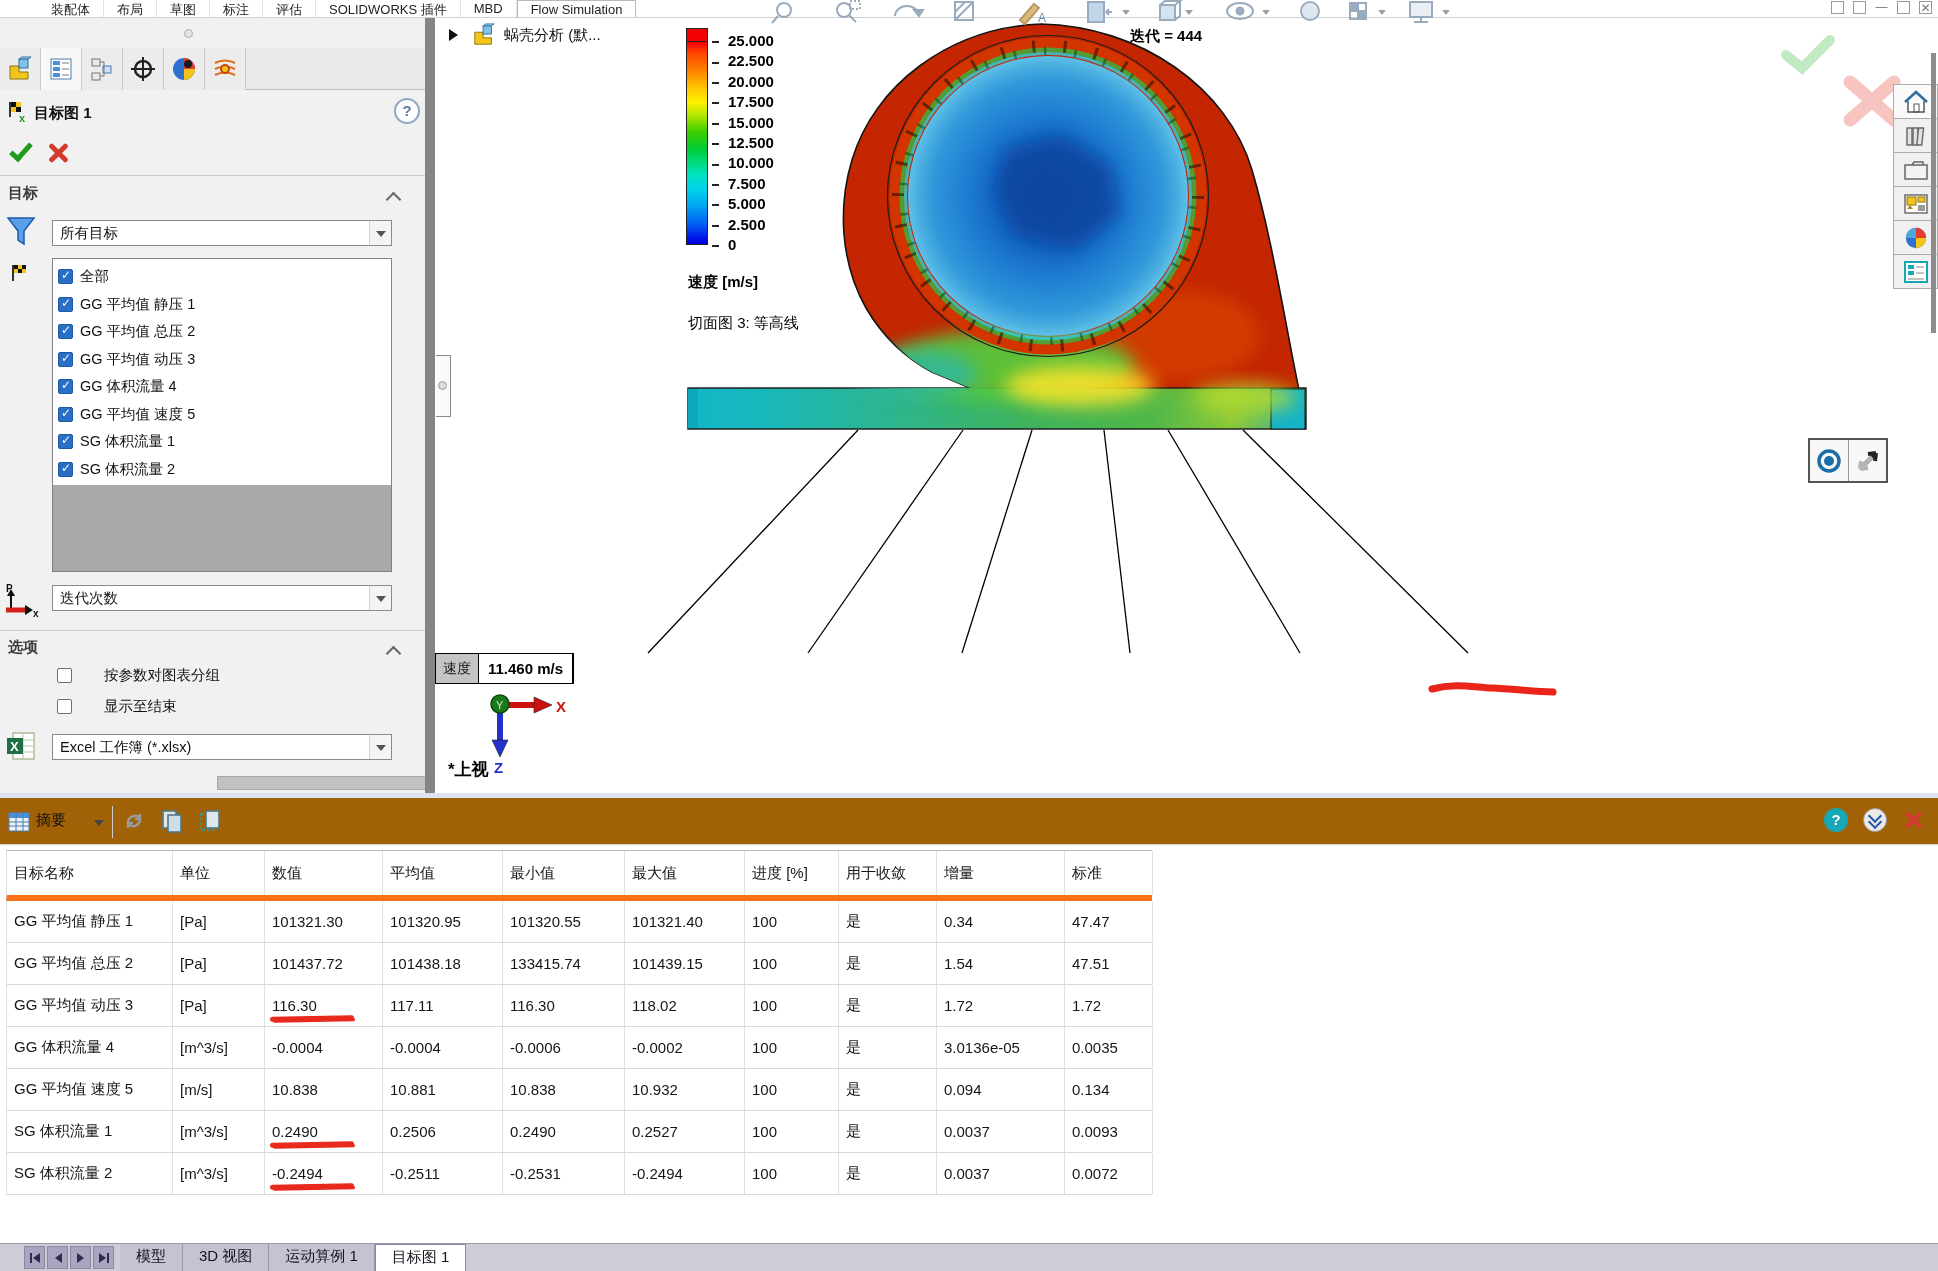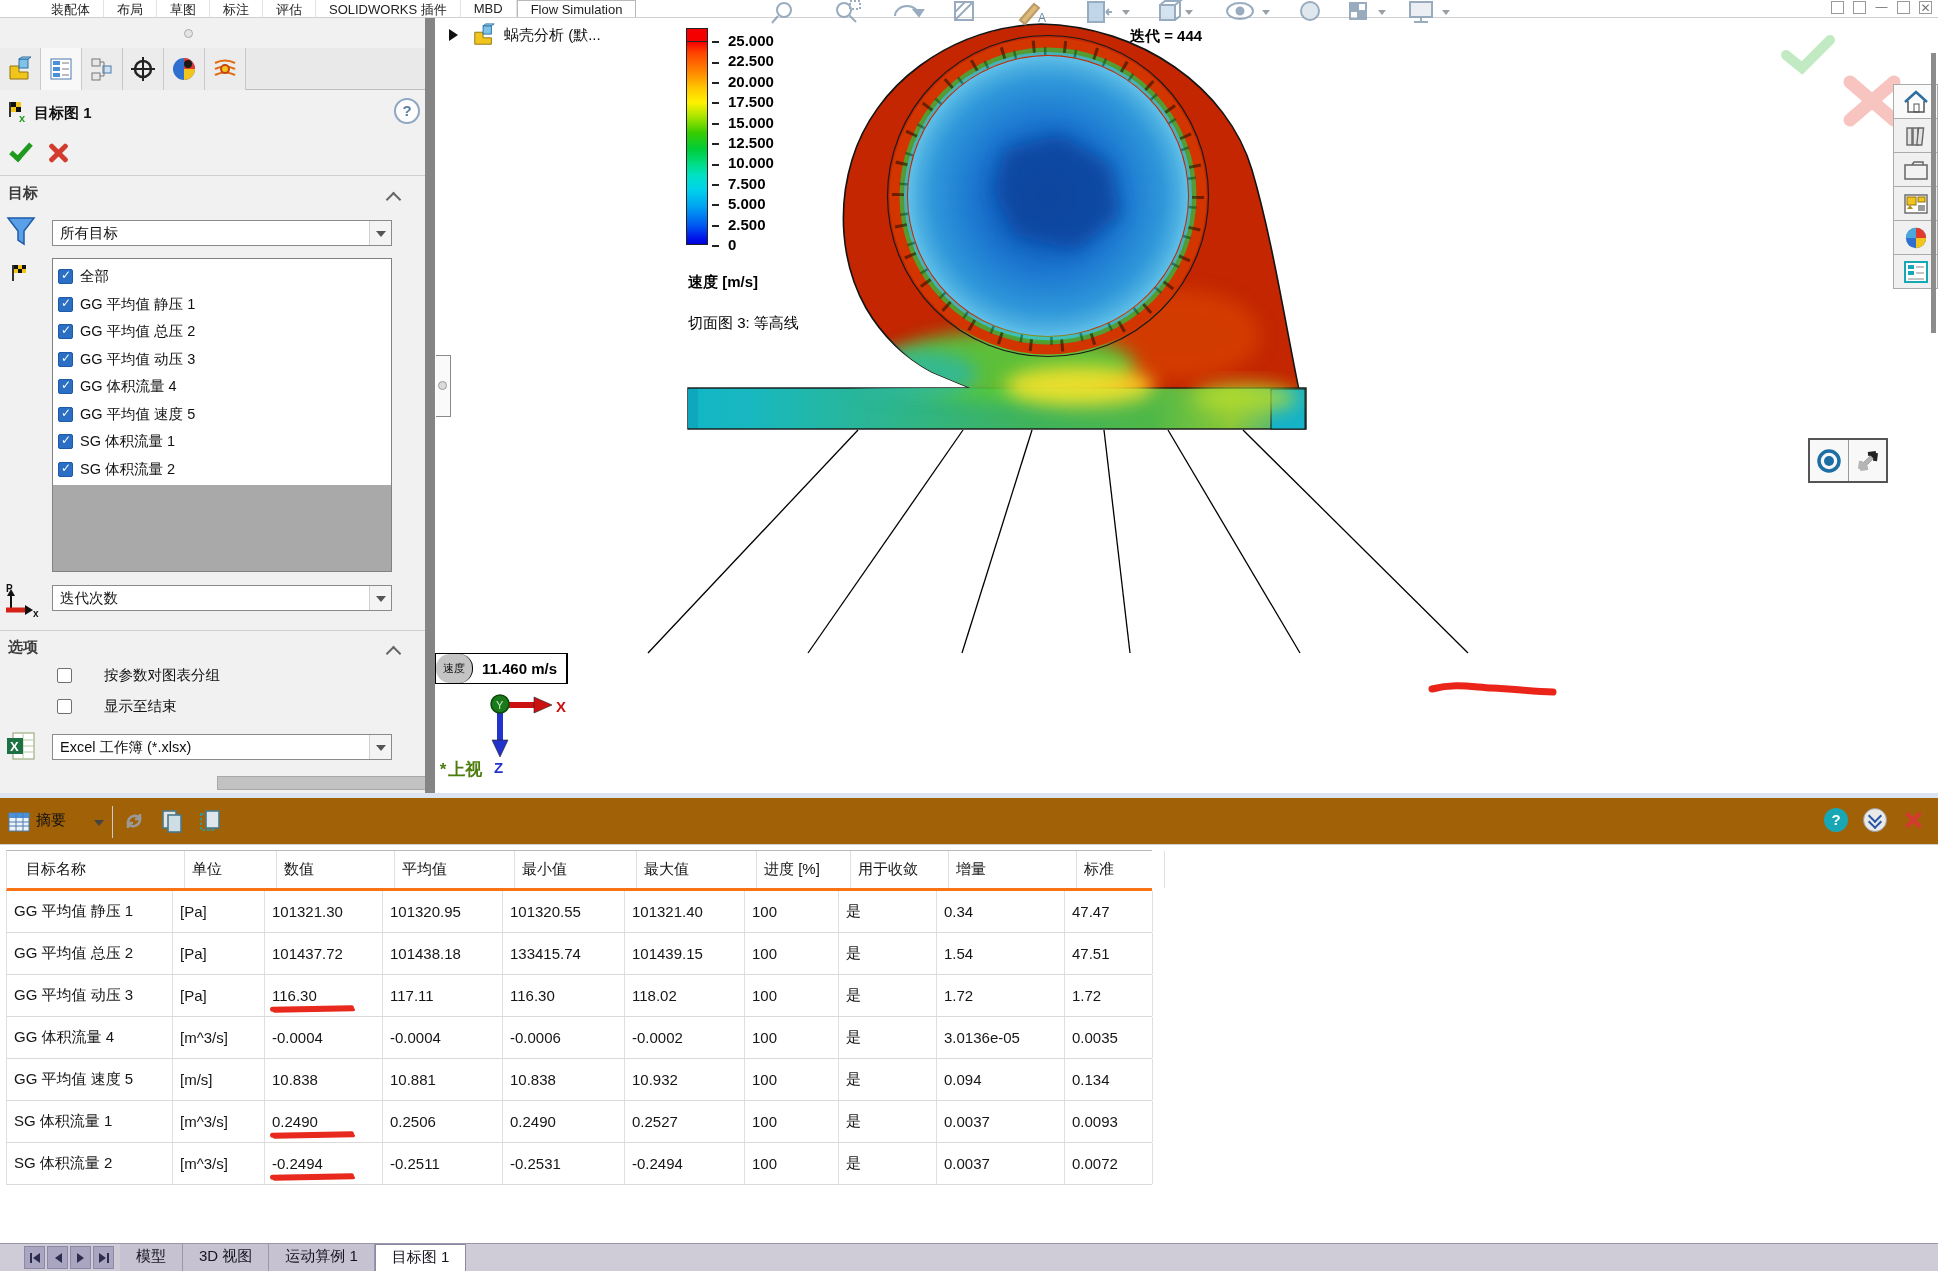--- a/index.html
+++ b/index.html
@@ -87,25 +87,25 @@
   .legend-ticks { position:absolute; left:26px; top:3px; }
   .lt-row { height:20.4px; line-height:20.4px; white-space:nowrap; }
   .lt-dash { display:inline-block; width:7px; height:2px; background:#222; margin-right:9px;
            vertical-align:middle; }
   .lt-label { font-size:15px; font-weight:bold; color:#000; }
   .legend-unit { position:absolute; left:253px; top:255px; font-size:15px; font-weight:bold; color:#000; }
   .legend-plot { position:absolute; left:253px; top:296px; font-size:15px; color:#000; }
 
   .callout { position:absolute; top:635px; height:31px; display:flex; align-items:stretch;
            border:1.5px solid #000; background:#fff; white-space:nowrap; z-index:5; }
-  .co-param { background:#c4c4c4; border-right:1.5px solid #000; padding:0 7px; font-size:11px;
-           display:flex; align-items:center; color:#111;border-radius:14px; }
+  .co-param { background:#c4c4c4; border-right:1.5px solid #000; padding:0 7px; font-size:14px;
+           display:flex; align-items:center; color:#111; }
   .co-val { padding:0 9px; font-size:15px; font-weight:bold; display:flex; align-items:center; color:#000; }
 
-  .view-label { position:absolute; left:3px; top:740px; font-size:17px; color:#4d7c0f; font-weight:bold;font-family:Liberation Mono, monospace; }
+  .view-label { position:absolute; left:13px; top:740px; font-size:17px; color:#000000; font-weight:bold; }
 
   .rtabs { position:absolute; left:1458px; top:67px; width:45px; }
   .rtab { width:45px; height:35px; background:#f0f0f0; border:1px solid #ababab; margin-top:-1px;
           display:flex; align-items:center; justify-content:center; }
   .rtab:first-child { background:#fafafa; }
   .rt-edge { position:absolute; left:1496px; top:35px; width:5px; height:280px; background:#8c8c8c; }
 
   .mini-tb { position:absolute; left:1373px; top:420px; width:80px; height:45px; border:2px solid #555;
            background:#f8f8f8; display:flex; z-index:6; }
   .mini-cell { width:50%; display:flex; align-items:center; justify-content:center; }
@@ -125,21 +125,21 @@
   .circ-chev { width:24px; height:24px; border-radius:50%; background:#e9e9e9; border:1px solid #9a9a9a;
            position:relative; }
   .circ-chev::before,.circ-chev::after { content:""; position:absolute; left:6px; width:8px; height:8px;
            border-right:2.5px solid #2455a4; border-bottom:2.5px solid #2455a4; transform:rotate(45deg); }
   .circ-chev::before{ top:2px; } .circ-chev::after{ top:8px; }
   .xmark.small{ transform:scale(0.85); }
 
   .gtable { position:absolute; left:6px; top:57px; width:1146px; }
   .trow { display:grid; grid-template-columns:166px 92px 118px 120px 122px 120px 94px 98px 128px 88px;
           border-left:1px solid #e0e0e0; }
-  .trow.thead { border-top:1px solid #b9b9b9; border-bottom:3px solid #f97316; height:41px;padding-left:12px; }
+  .trow.thead { border-top:1px solid #b9b9b9; border-bottom:6px solid #f97316; height:51px; }
   .tbody .trow { border-bottom:1px solid #dadada; height:42px; }
   .tcell { padding-left:7px; font-size:15px; color:#161616; display:flex; align-items:center;
            border-right:1px solid #e0e0e0; position:relative; white-space:nowrap; overflow:hidden; }
   .redmark { position:absolute; left:5px; top:31px; width:72%; height:5px; background:#e8291d;
            border-radius:3px; transform:rotate(-1.2deg); box-shadow:2px 2px 0 -1px #e8291d; }
 
   
   .sheetbar { position:absolute; left:0; top:1243px; width:1938px; height:35px; background:#cfccd8;
            border-top:1px solid #9a97a8; display:flex; align-items:stretch; }
   .sheetnav { display:flex; gap:2px; margin:2px 6px 2px 24px; }

